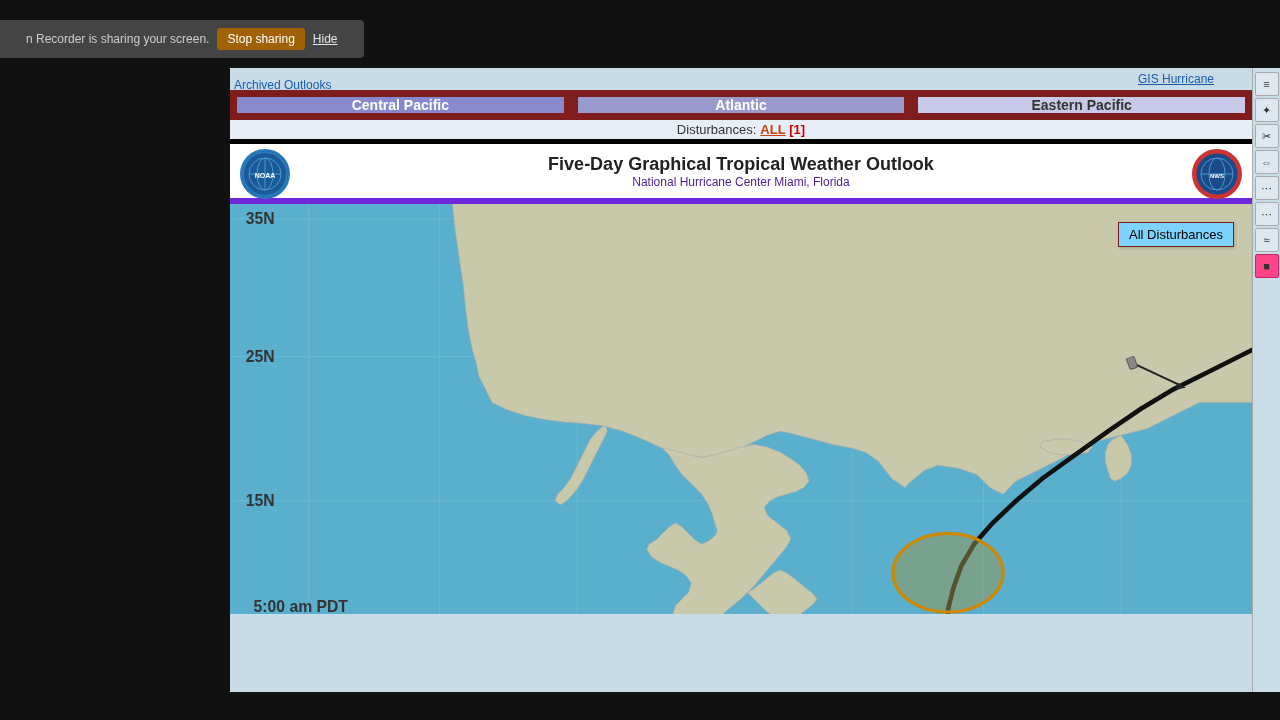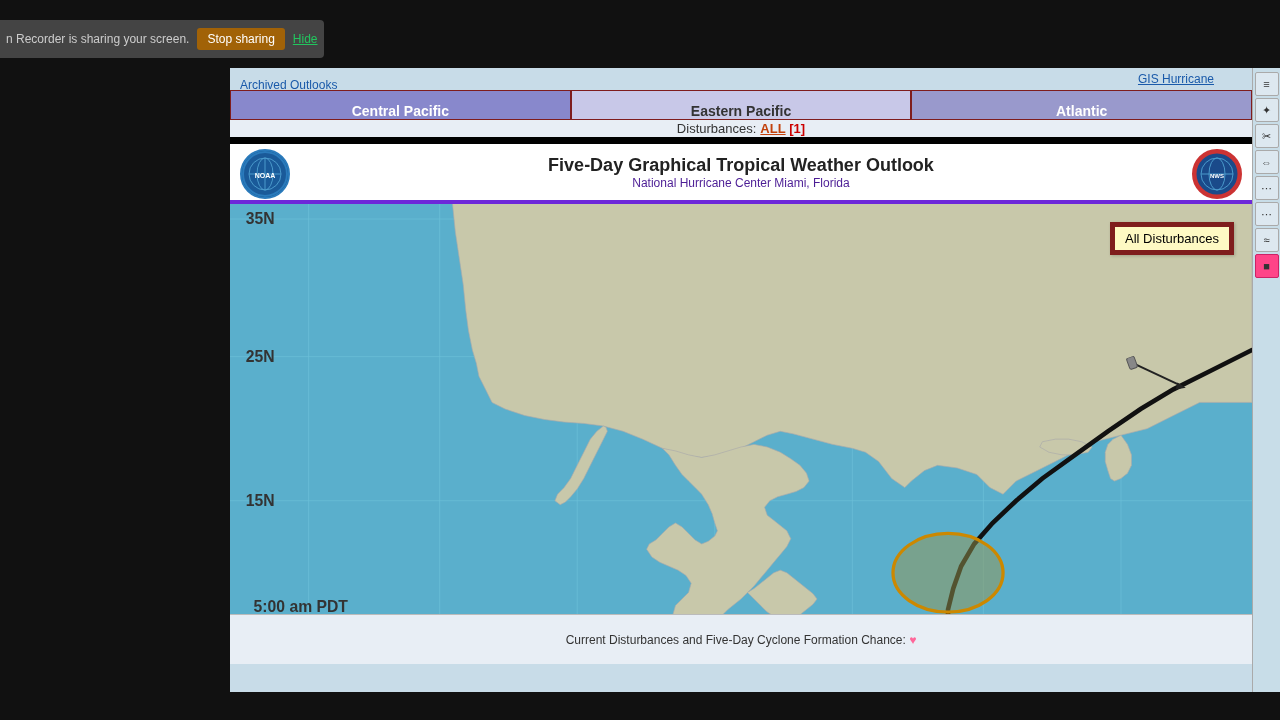--- a/index.html
+++ b/index.html
@@ -29,39 +29,39 @@
     }
 
     
     .sharing-notification {
       position: absolute;
       top: 20px;
       left: 0;
       background: #444;
       color: #ccc;
       font-size: 12px;
-      padding: 8px 6px;
+      padding: 8px 26px;
       display: flex;
       align-items: center;
       gap: 8px;
       z-index: 100;
       border-radius: 0 4px 4px 0;
     }
     .btn-stop {
       background: #a16207;
       color: white;
       border: none;
       padding: 4px 10px;
       border-radius: 3px;
       cursor: pointer;
       font-size: 12px;
     }
     .btn-hide {
       background: transparent;
-      color: #22c55e;
+      color: #e5e5e5;
       border: none;
       cursor: pointer;
       font-size: 12px;
       text-decoration: underline;
     }
 
     
     .right-toolbar {
       position: absolute;
       right: 0;
@@ -105,21 +105,21 @@
       background: #c8dce8;
     }
 
     .nav-archived {
       position: absolute;
       top: 0;
       left: 230px;
       height: 33px;
       display: flex;
       align-items: center;
-      padding: 0 10px;
+      padding: 0 4px;
       font-size: 12px;
       color: #1a5aaa;
       text-decoration: underline;
       cursor: pointer;
     }
     .nav-gis {
       position: absolute;
       top: 0;
       right: 28px;
       height: 22px;
@@ -138,26 +138,26 @@
       top: 22px;
       left: 230px;
       right: 0;
       height: 30px;
       display: flex;
       align-items: stretch;
     }
     .tab {
       flex: 1;
       display: flex;
-      align-items: flex-end;
+      align-items: flex-start;
       justify-content: center;
       font-size: 14px;
       font-weight: bold;
       cursor: pointer;
-      border: 1px solid #7f1d1d;
+      border: 7px solid #7f1d1d;
     }
     .tab.central-pacific {
       background: #8888cc;
       color: white;
       border-radius: 0;
     }
     .tab.eastern-pacific {
       background: #c8c8e8;
       color: #333;
     }
@@ -172,21 +172,21 @@
       top: 52px;
       left: 230px;
       right: 0;
       height: 24px;
       background: #e8eef5;
       display: flex;
       align-items: center;
       justify-content: center;
       font-size: 13px;
       color: #333;
-      border-bottom: 7px solid #000000;
+      border-bottom: 5px solid #000000;
     }
     .disturbances-bar .label { margin-right: 4px; }
     .disturbances-bar .all-link { color: #c2410c; font-weight: bold; text-decoration: underline; cursor: pointer; }
     .disturbances-bar .count { color: #cc0000; font-weight: bold; }
 
     
     .map-container {
       position: absolute;
       top: 76px;
       left: 230px;
@@ -199,21 +199,21 @@
       position: absolute;
       top: 0;
       left: 0;
       right: 0;
       height: 60px;
       background: white;
       display: flex;
       align-items: center;
       justify-content: center;
       flex-direction: column;
-      border-bottom: 4px solid #6d28d9;
+      border-bottom: 6px solid #6d28d9;
       z-index: 5;
     }
     .nhc-logo {
       position: absolute;
       left: 10px;
       top: 5px;
       width: 50px;
       height: 50px;
       border-radius: 50%;
       background: radial-gradient(circle at 40% 40%, #1a6aaa, #0a3a6a);
@@ -260,22 +260,22 @@
       background: #5aafcc;
       overflow: hidden;
       text-align: right;
     }
 
     
     .all-disturbances-btn {
       position: absolute;
       top: 18px;
       right: 18px;
-      background: #fef9c3;
-      border: 5px solid #7f1d1d;
+      background: #7dd3fc;
+      border: 1px solid #7f1d1d;
       padding: 4px 10px;
       font-size: 13px;
       cursor: pointer;
       z-index: 10;
       box-shadow: 1px 1px 3px rgba(0,0,0,0.2);
     }
 
     
     .map-footer {
       position: absolute;
@@ -348,25 +348,25 @@
 <div class="main-content">
 
   <div class="nav-archived">Archived Outlooks</div>
 
   <div class="nav-gis">GIS Hurricane</div>
 
   <div class="tab-bar">
     <div class="tab central-pacific">
       <span>Central Pacific</span>
     </div>
+    <div class="tab atlantic">
+      <span>Atlantic</span>
+    </div>
     <div class="tab eastern-pacific">
       <span>Eastern Pacific</span>
-    </div>
-    <div class="tab atlantic">
-      <span>Atlantic</span>
     </div>
   </div>
 
   <div class="disturbances-bar">
     <span class="label">Disturbances:</span>
     <span class="all-link">ALL</span>
     &nbsp;
     <span class="count">[1]</span>
   </div>
 
@@ -461,20 +461,15 @@
 
       <div class="cursor-indicator">
         <svg width="50" height="50" viewBox="0 0 50 50">
           <line x1="5" y1="5" x2="45" y2="45" stroke="#222" stroke-width="2"></line>
           <path d="M 42 40 L 48 48 L 38 46 Z" fill="#222"></path>
           <rect x="2" y="0" width="8" height="12" rx="2" fill="#888" stroke="#555" stroke-width="1"></rect>
         </svg>
       </div>
     </div>
 
-    <div class="map-footer">
-      <span>Current Disturbances and Five-Day Cyclone Formation Chance:</span>
-      &nbsp;
-      <span style="color:#ff6699;">♥</span>
-    </div>
 
   </div>
 </div>
 
 </body></html>

